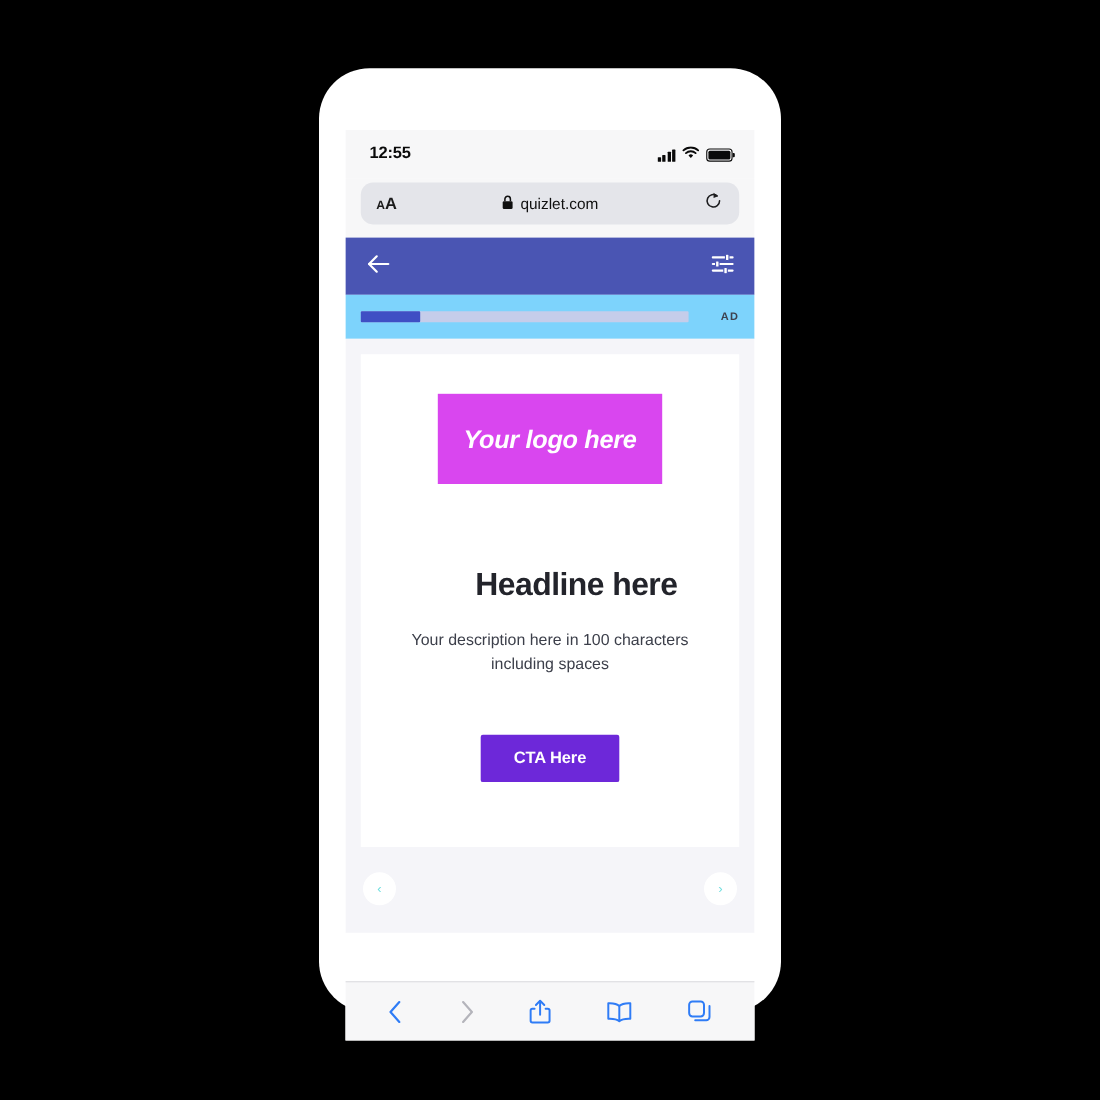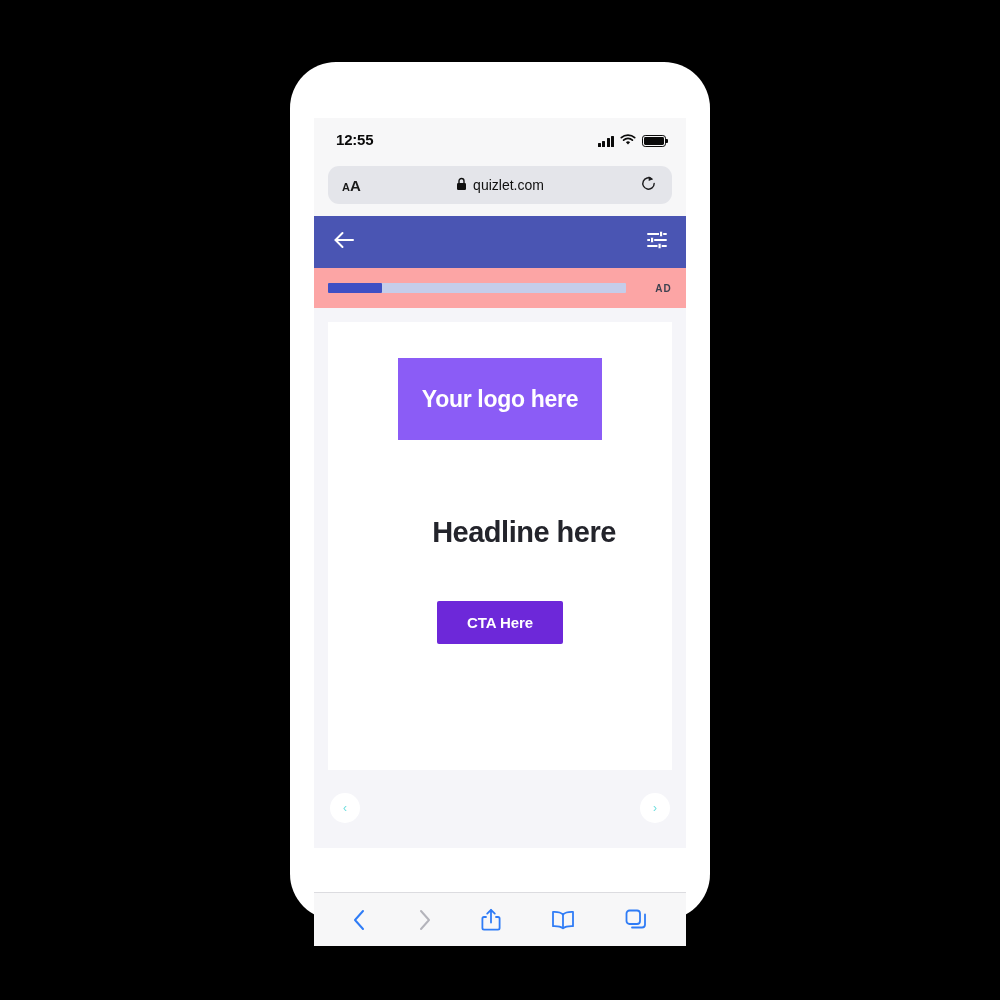--- a/index.html
+++ b/index.html
@@ -88,21 +88,21 @@
   #app-bar {
     height: 52px;
     background: #4a55b3;
     display: flex; align-items: center; justify-content: space-between;
     padding: 0 18px;
   }
 
   
   #progress-row {
     height: 40px;
-    background: #fca5a5;
+    background: #7dd3fc;
     display: flex; align-items: center;
     padding: 0 14px;
     gap: 14px;
   }
   #progress-track {
     flex: 1;
     height: 10px;
     background: #c5cdea;
     border-radius: 1px;
     position: relative;
@@ -257,24 +257,25 @@
 
     <div id="progress-row">
       <div id="progress-track" style="background: rgb(197, 205, 234);">
         <div id="progress-fill" style="width: 18%; background: rgb(63, 79, 196);"></div>
       </div>
       <div id="ad-label">AD</div>
     </div>
 
     <div id="ad-stage">
       <div id="ad-card">
-        <div id="logo-box" style="background: #8b5cf6;">
+        <div id="logo-box" style="background: #d946ef; font-style: italic;">
           <span id="logo-text">Your logo here</span>
         </div>
         <h1 id="headline">Headline here</h1>
+        <p id="description">Your description here in 100 characters including spaces</p>
         <button id="cta-button" style="background: #6d28d9;">CTA Here</button>
       </div>
       <div id="carousel-nav">
         <div class="carousel-arrow">‹</div>
         <div class="carousel-arrow">›</div>
       </div>
     </div>
 
     <div id="safari-toolbar">
       <div class="toolbar-icon">

